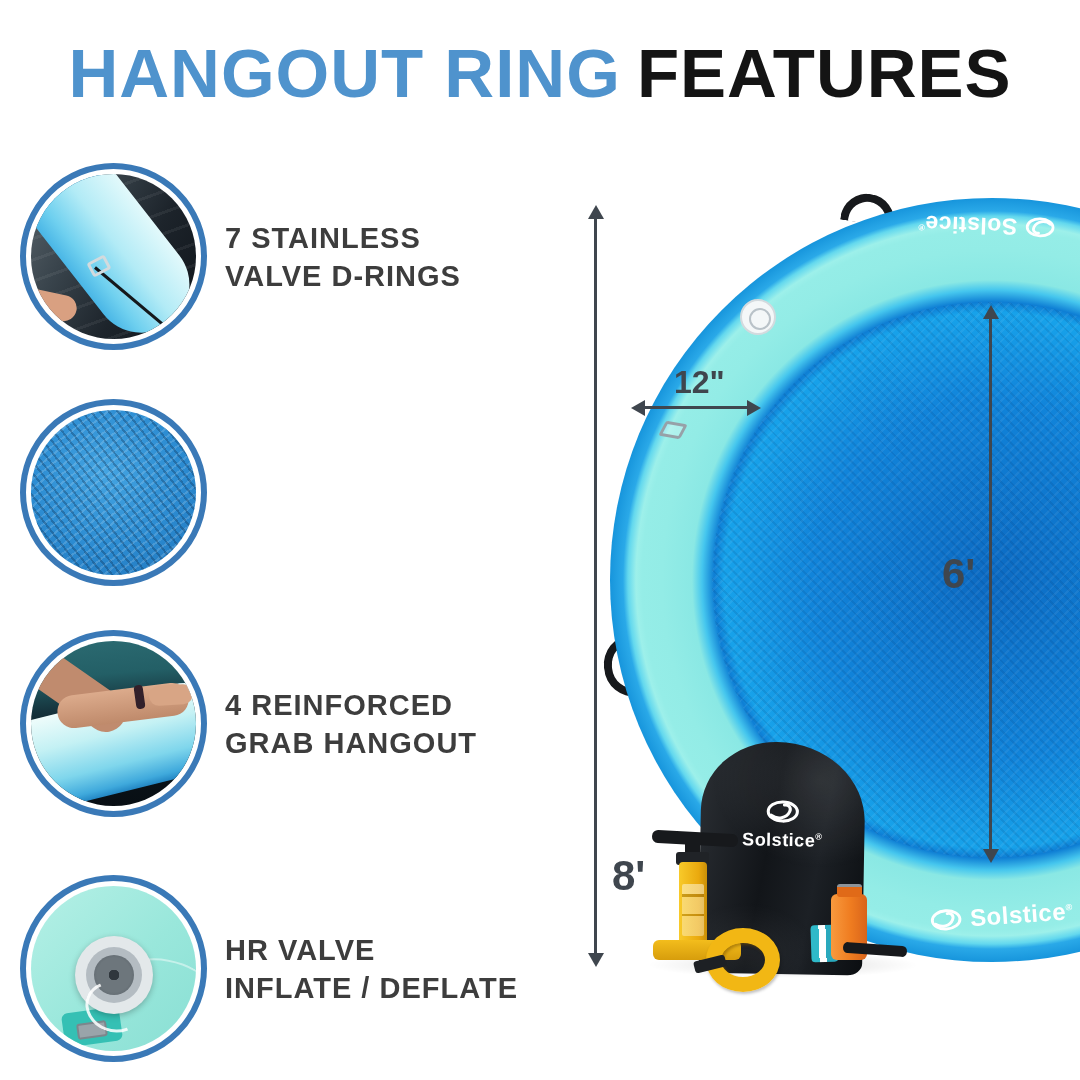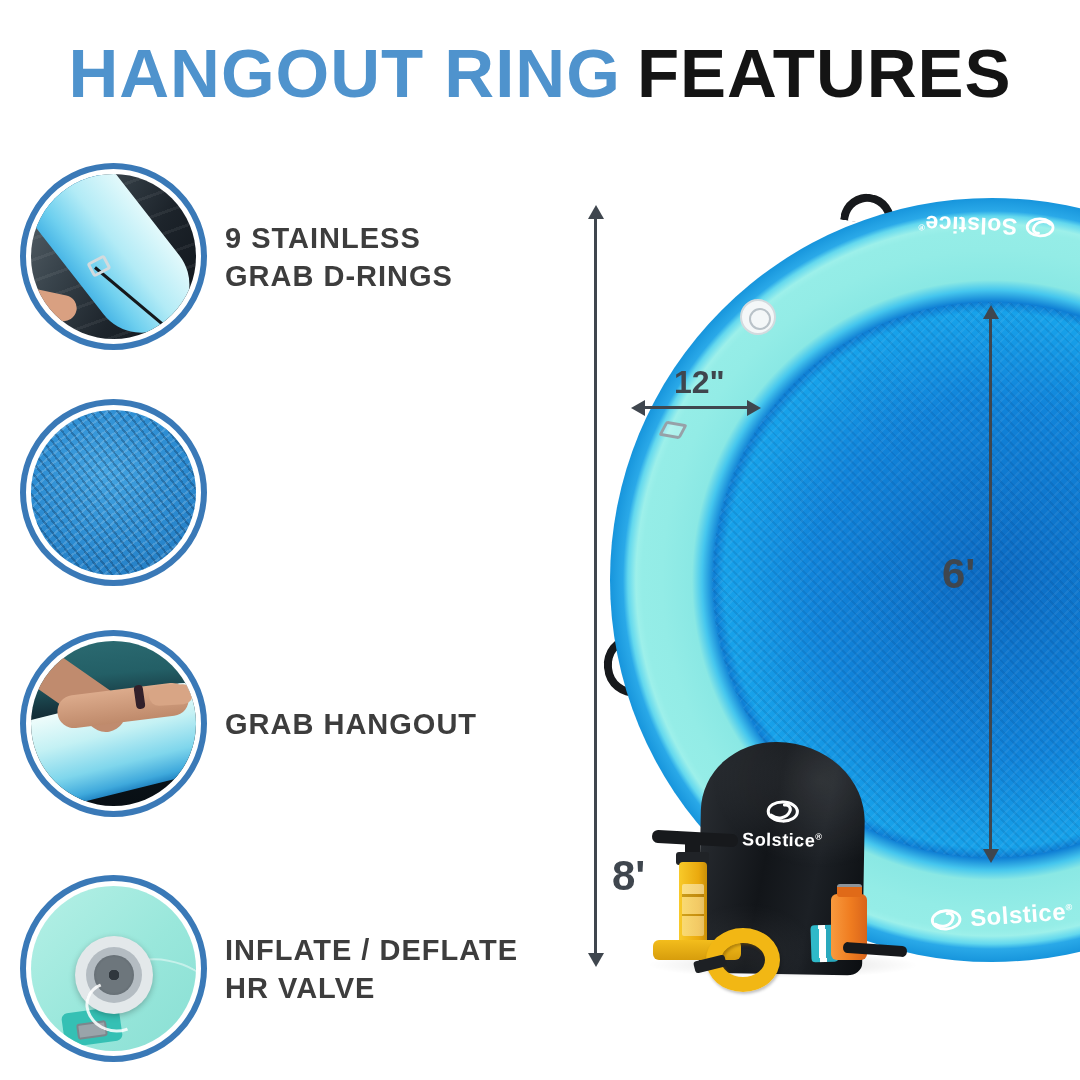--- a/index.html
+++ b/index.html
@@ -244,22 +244,22 @@
       <div class="photo p1">
         <div class="streaks"></div>
         <div class="tube-hole"></div>
         <div class="tube"></div>
         <div class="hand"></div>
         <div class="rope"></div>
         <div class="clip"></div>
       </div>
     </div>
     <div class="feature-label">
-      <span>9 STAINLESS</span>
-      <span>GRAB D-RINGS</span>
+      <span>7 STAINLESS</span>
+      <span>VALVE D-RINGS</span>
     </div>
   </div>
 
   <div class="feature" style="top:399px;">
     <div class="photo-circle">
       <div class="photo p2">
         <div class="weave"></div>
       </div>
     </div>
   </div>
@@ -268,35 +268,36 @@
     <div class="photo-circle">
       <div class="photo p3">
         <div class="tube"></div>
         <div class="upperarm"></div>
         <div class="forearm"></div>
         <div class="hand"></div>
         <div class="bracelet"></div>
       </div>
     </div>
     <div class="feature-label">
+      <span>4 REINFORCED</span>
       <span>GRAB HANGOUT</span>
     </div>
   </div>
 
   <div class="feature" style="top:875px;">
     <div class="photo-circle">
       <div class="photo p4">
         <div class="arc"></div>
         <div class="strap"></div>
         <div class="buckle"></div>
         <div class="v1"></div>
         <div class="v2"></div>
         <div class="v3"></div>
         <div class="cord"></div>
       </div>
     </div>
     <div class="feature-label">
+      <span>HR VALVE</span>
       <span>INFLATE / DEFLATE</span>
-      <span>HR VALVE</span>
     </div>
   </div>
 
 </div>
 
 </body></html>

